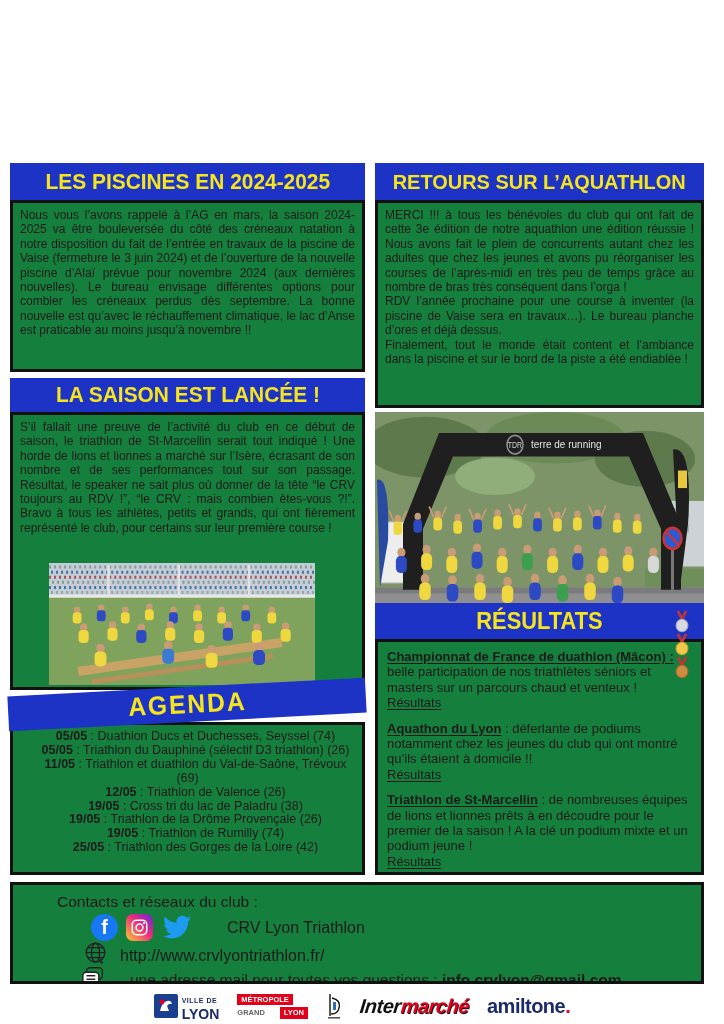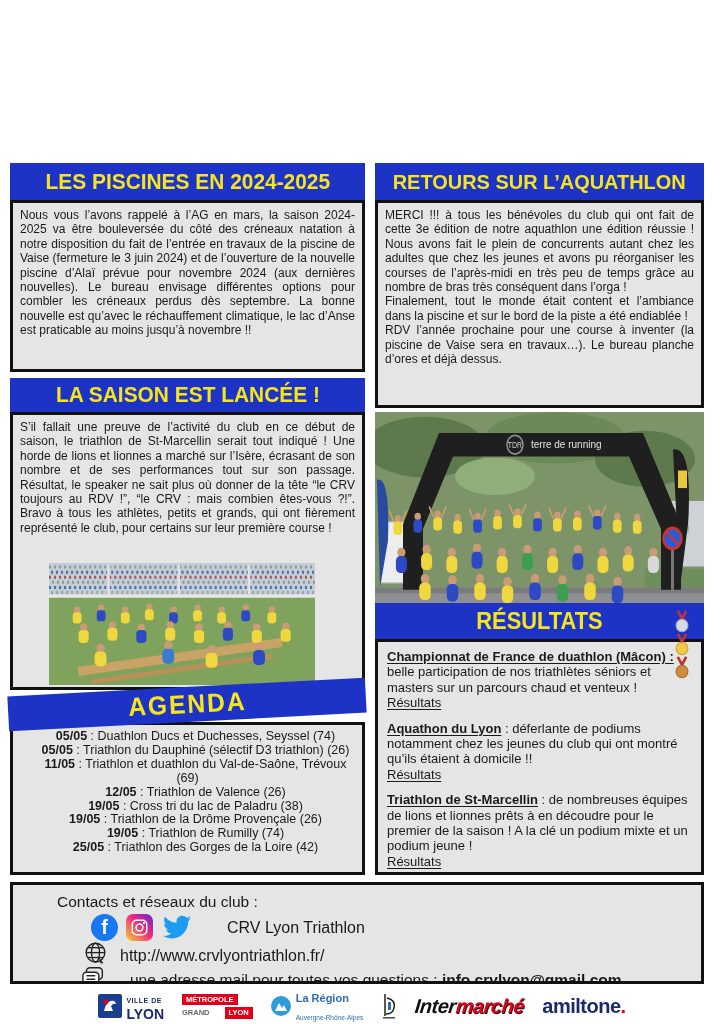--- a/index.html
+++ b/index.html
@@ -27,21 +27,21 @@
   #banner-piscines{left:10px;top:163px;width:355px;height:37px;font-size:22px;}
   #banner-aquathlon{left:375px;top:163px;width:329px;height:37px;font-size:21px;}
   #banner-saison{left:10px;top:378px;width:355px;height:34px;font-size:22px;}
   #banner-resultats{left:375px;top:603px;width:329px;height:36px;font-size:23px;}
   #banner-agenda{left:8px;top:687px;width:358px;height:35px;font-size:26px;letter-spacing:2px;
                  transform:rotate(-3deg);}
   .medals{position:absolute;right:14px;top:7px;display:flex;gap:5px;}
   .medal svg{display:block;}
 
   
-  .box{position:absolute;background:#e5e5e5;border:3px solid #111;box-sizing:border-box;overflow:hidden;}
+  .box{position:absolute;background:#15803d;border:3px solid #111;box-sizing:border-box;overflow:hidden;}
   #box-piscines{left:10px;top:200px;width:355px;height:172px;padding:5px 7px;}
   #box-saison{left:10px;top:412px;width:355px;height:278px;padding:5px 7px;}
   #box-aquathlon{left:375px;top:200px;width:329px;height:208px;padding:5px 7px;}
   #box-resultats{left:375px;top:639px;width:329px;height:236px;padding:7px 9px;}
   #box-agenda{left:10px;top:722px;width:355px;height:153px;padding:5px 4px;text-align:center;}
   .jtext{font-size:12px;line-height:14.4px;text-align:justify;}
   .jtext p{margin:0;}
 
   
   .agenda-row{font-size:12.5px;line-height:13.9px;}
@@ -184,22 +184,22 @@
     <div class="agenda-row"><b>19/05</b><span> : </span><span>Triathlon de la Drôme Provençale (26)</span></div>
     <div class="agenda-row"><b>19/05</b><span> : </span><span>Triathlon de Rumilly (74)</span></div>
     <div class="agenda-row"><b>25/05</b><span> : </span><span>Triathlon des Gorges de la Loire (42)</span></div>
   </div>
 
   <div class="banner" id="banner-aquathlon">
     <span>RETOURS SUR L’AQUATHLON</span>
   </div>
   <div class="box jtext" id="box-aquathlon">
     <p>MERCI !!! à tous les bénévoles du club qui ont fait de cette 3e édition de notre aquathlon une édition réussie ! Nous avons fait le plein de concurrents autant chez les adultes que chez les jeunes et avons pu réorganiser les courses de l’après-midi en très peu de temps grâce au nombre de bras très conséquent dans l’orga !</p>
+    <p>RDV l’année prochaine pour une course à inventer (la piscine de Vaise sera en travaux…). Le bureau planche d’ores et déjà dessus.</p>
     <p>Finalement, tout le monde était content et l’ambiance dans la piscine et sur le bord de la piste a été endiablée !</p>
-    <p>RDV l’année prochaine pour une course à inventer (la piscine de Vaise sera en travaux…). Le bureau planche d’ores et déjà dessus.</p>
   </div>
 
   <span class="photo" id="photo-aquathlon">
     <svg viewBox="0 0 329 188" preserveAspectRatio="none">
       <defs>
         <g id="figR">
             <circle cx="0" cy="0" r="3.4" fill="#c99c76"></circle>
             <rect x="-4.6" y="2.6" width="9.2" height="12" rx="3.6"></rect>
           </g>
         <g id="armsR">
@@ -374,28 +374,20 @@
         </svg>
       <span class="vdl-text"><span class="vdl-l1">VILLE DE</span><br><span class="vdl-l2">LYON</span></span>
     </div>
     <div class="met">
       <span class="met-box">MÉTROPOLE</span>
       <span class="met-row">
           <span class="met-grand">GRAND</span>
           <span class="met-box">LYON</span>
         </span>
     </div>
-    <div class="reg">
-      <span class="reg-circle">
-        <svg width="12" height="10" viewBox="0 0 12 10">
-            <path d="M0 10 L4 2 L7 7 L9 4 L12 10 Z" fill="#fff"></path>
-          </svg>
-      </span>
-      <span class="reg-text"><span class="reg-l1">La Région</span><br><span class="reg-l2">Auvergne-Rhône-Alpes</span></span>
-    </div>
     <div class="p-logo">
       <svg width="16" height="28" viewBox="0 0 16 28">
           <path d="M4 2 L4 24" stroke="#111" stroke-width="1.4"></path>
           <path d="M6 6 Q15 8 13 16 Q12 22 5 22" stroke="#111" stroke-width="1.4" fill="none"></path>
           <rect x="7" y="10" width="3" height="8" fill="#2d6cb5"></rect>
           <rect x="2" y="25" width="12" height="1.6" fill="#555"></rect>
         </svg>
     </div>
     <div class="inter">
       <span class="black">Inter</span><span class="red">marché</span>

